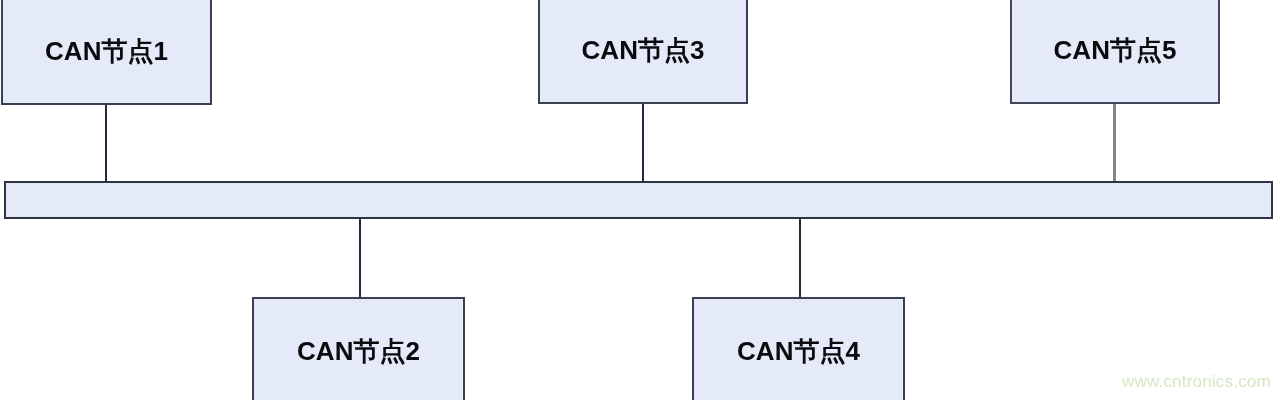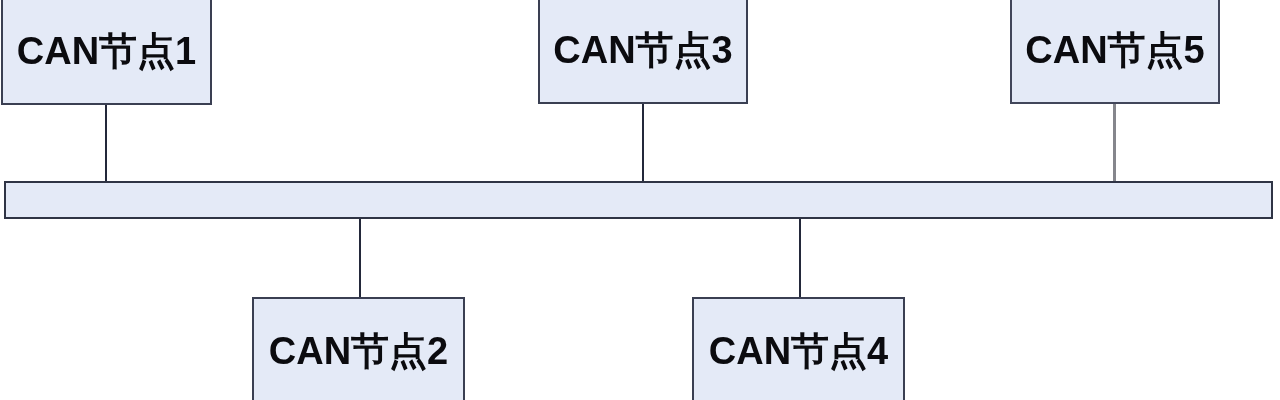--- a/index.html
+++ b/index.html
@@ -23,21 +23,21 @@
   .node {
     position: absolute;
     box-sizing: border-box;
     background: #e4eaf7;
     border: 2px solid #3a3f52;
     display: flex;
     align-items: center;
     justify-content: center;
   }
   .node-label {
-    font-size: 38px;
+    font-size: 26px;
     font-weight: bold;
     color: #0b0b0f;
     letter-spacing: 0px;
     white-space: nowrap;
     line-height: 1;
   }
 
   
   .node.grey-frame {
     border-color: #41465a;
@@ -102,14 +102,15 @@
   <div class="connector" style="left:799px; top:219px; height:79px;"></div>
 
   <div class="node" style="left:252px; top:297px; width:213px; height:107px;">
     <span class="node-label">CAN节点2</span>
   </div>
 
   <div class="node" style="left:692px; top:297px; width:213px; height:107px;">
     <span class="node-label">CAN节点4</span>
   </div>
 
+  <div class="watermark" style="left:1122px; top:372px;">www.cntronics.com</div>
 
 </div>
 
 </body></html>

